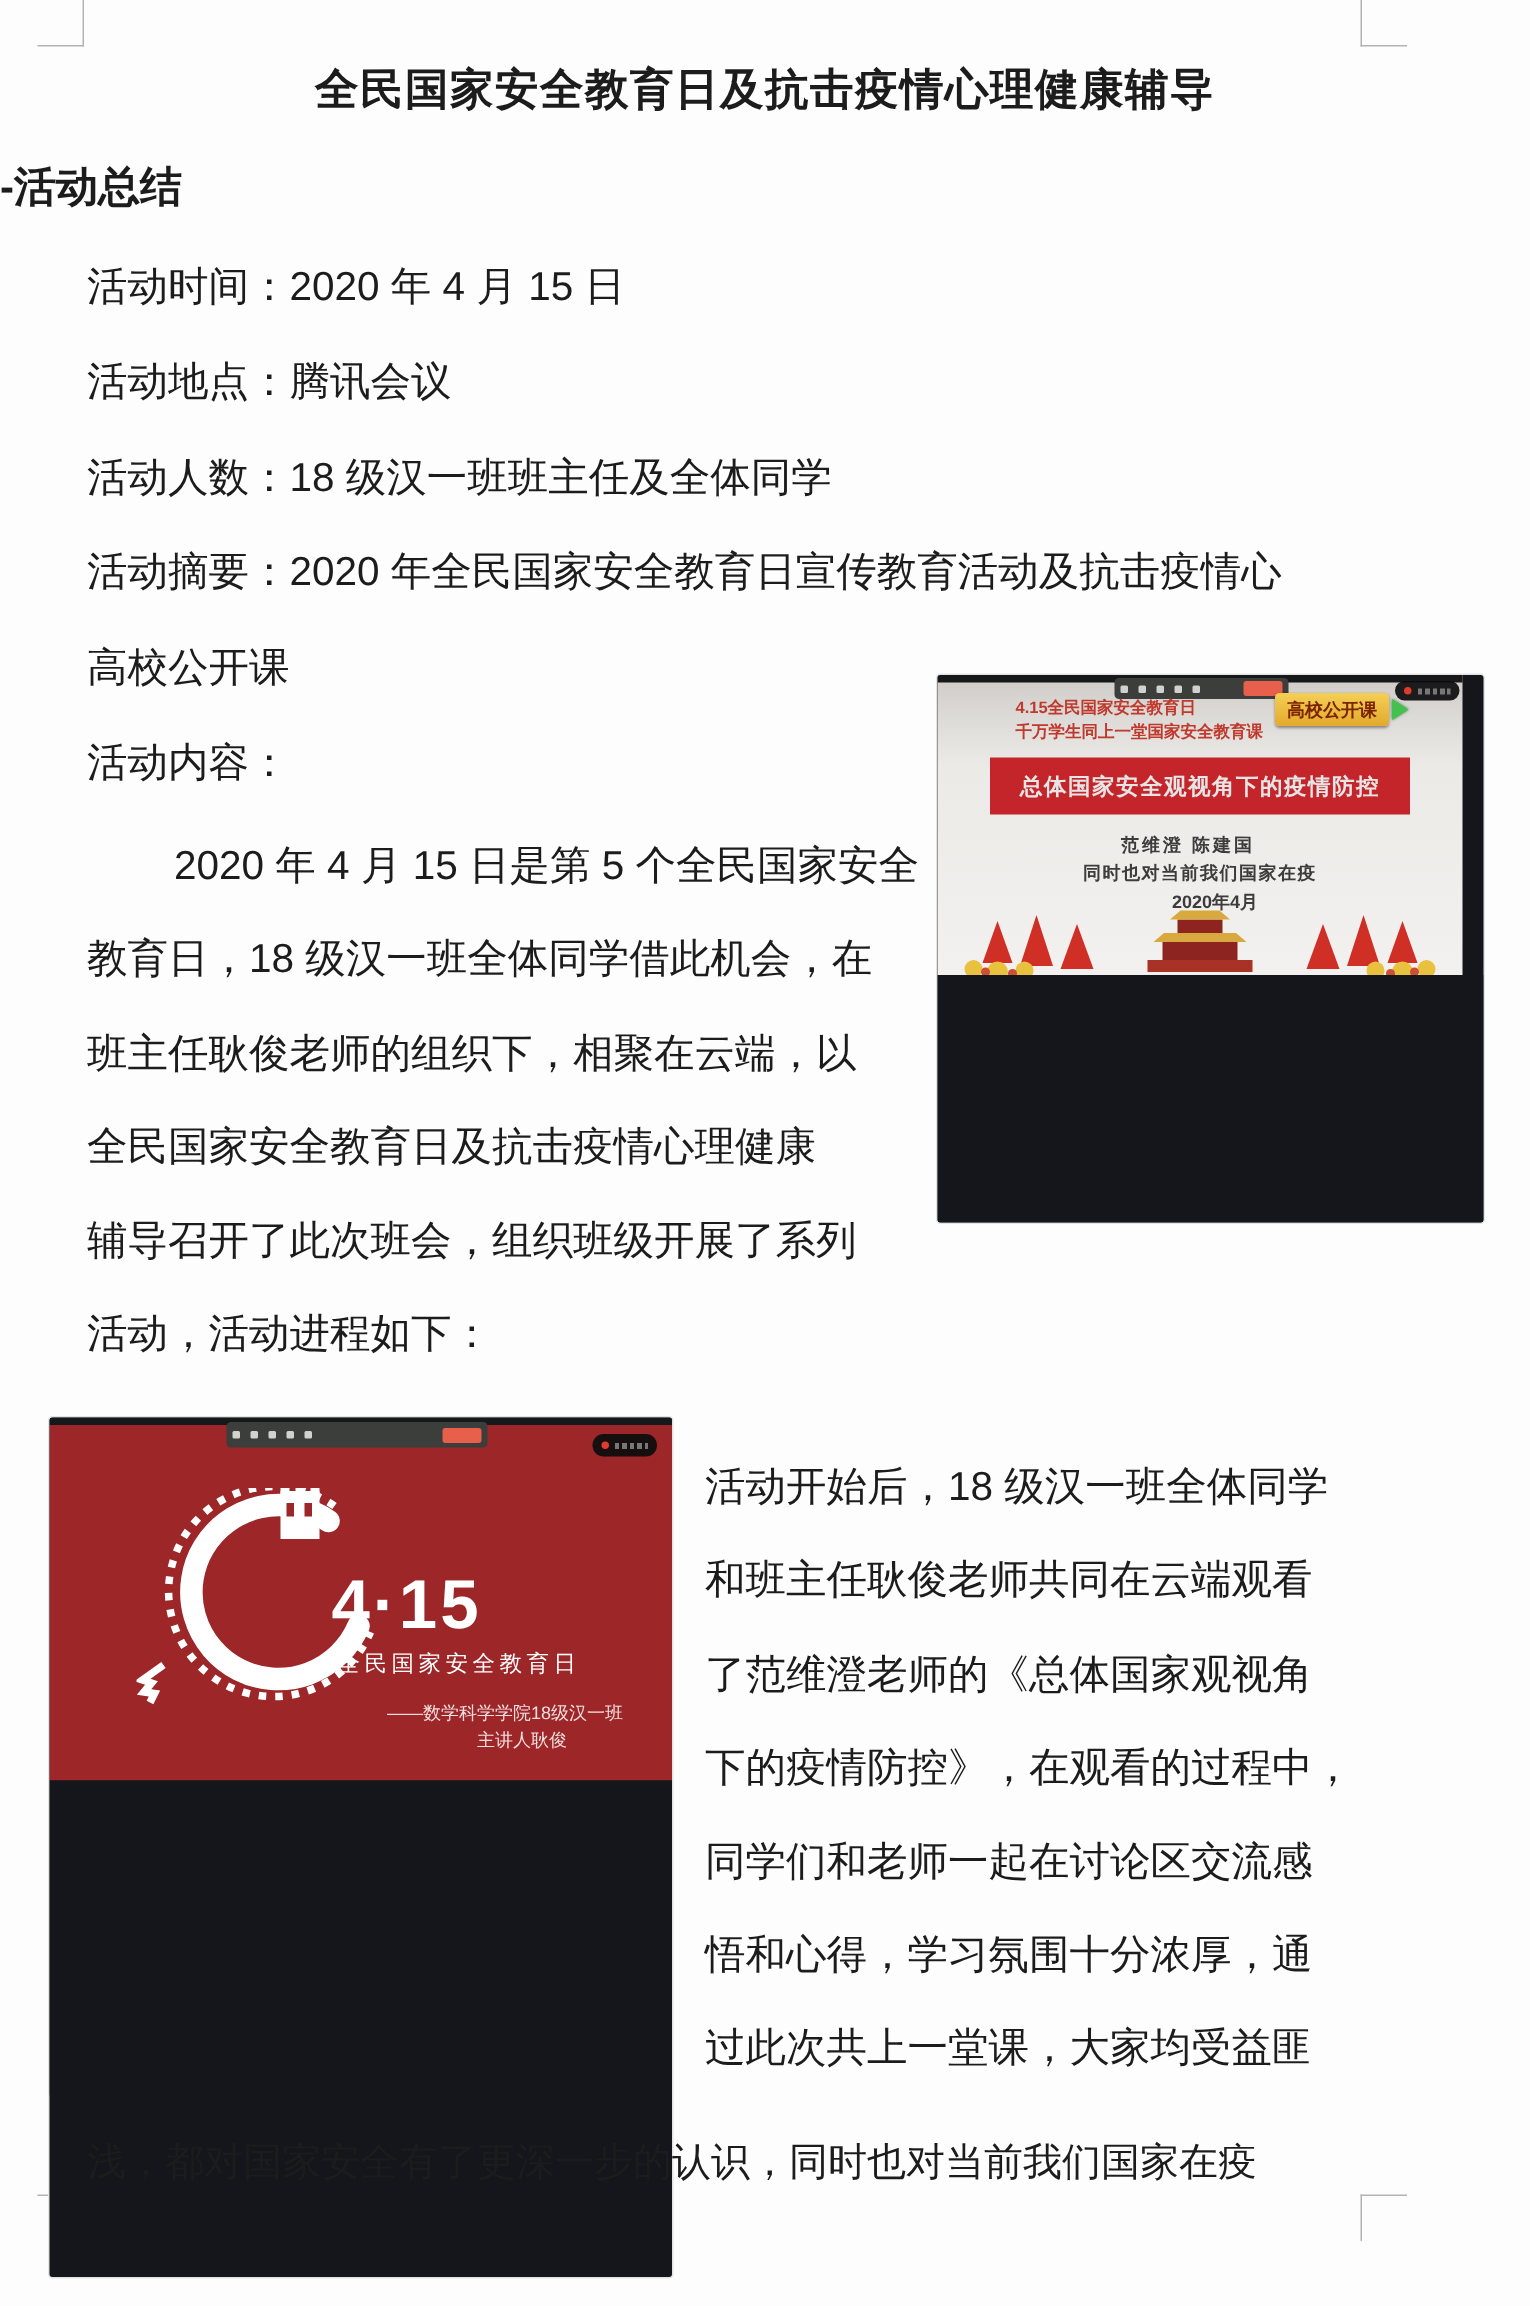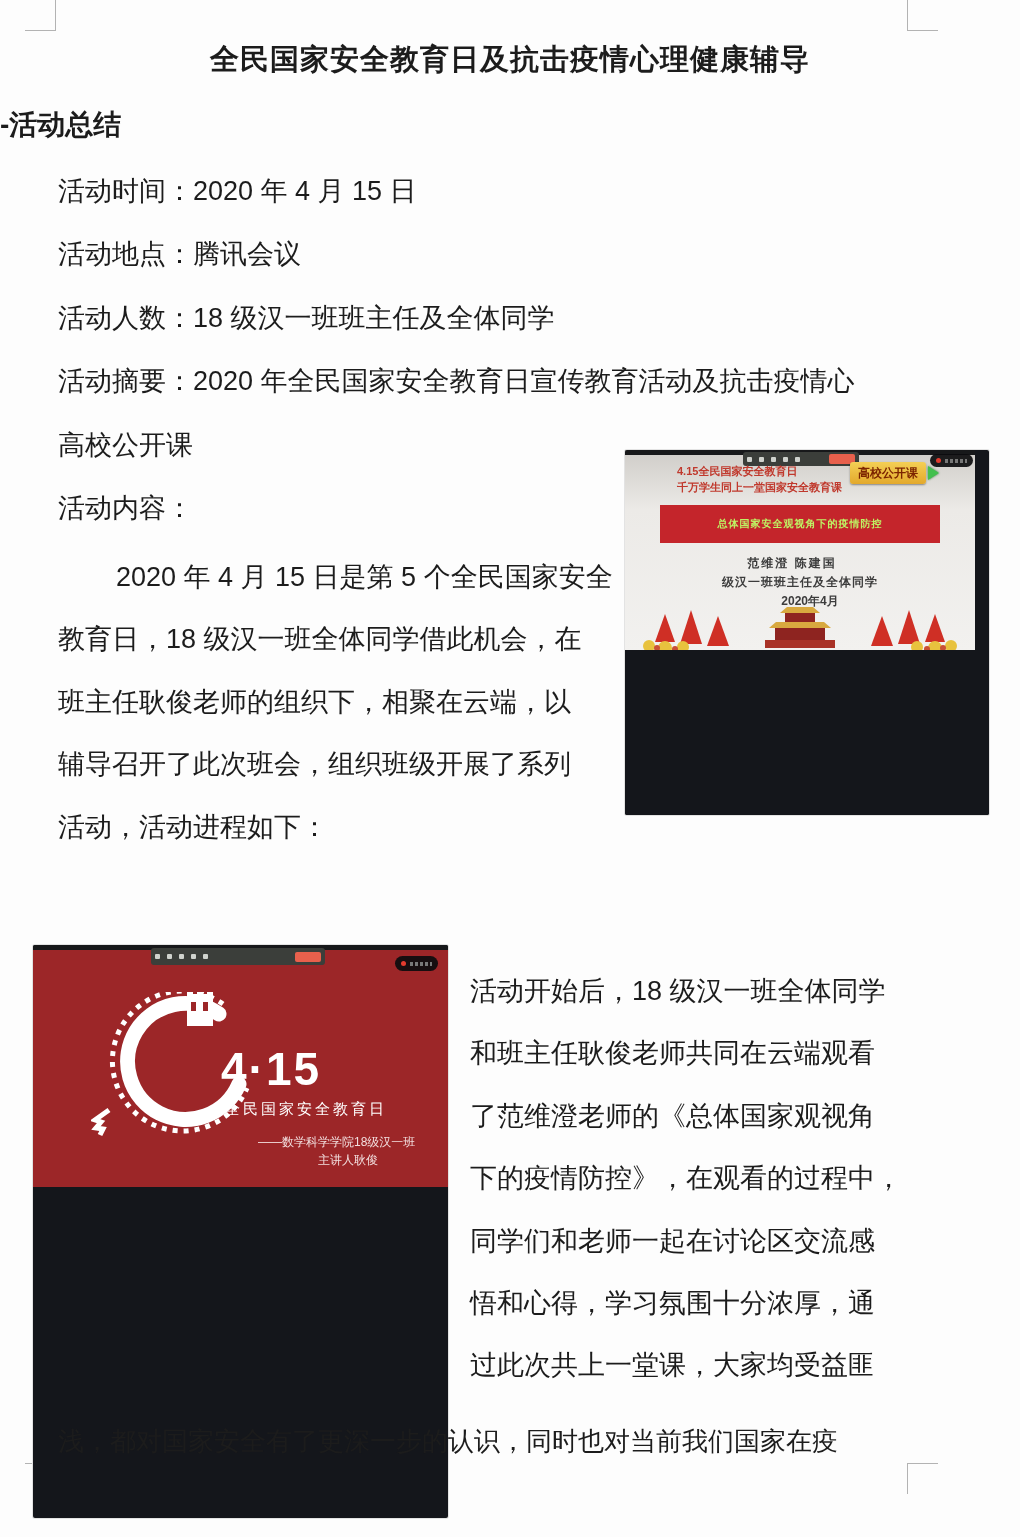--- a/index.html
+++ b/index.html
@@ -41,22 +41,22 @@
   
   .m1{left:625px;top:450px;width:350px;height:365px;background:#14161b;padding-left:14px;}
   .m1 .slide{position:absolute;left:0;top:0;width:350px;height:200px;
              background:linear-gradient(180deg,#cfccc8 0%,#eceae7 30%,#f2f1ef 100%);}
   .m1 .redline{position:absolute;left:52px;color:#c0392d;font-weight:bold;font-size:11px;white-space:nowrap;}
   .m1 .badge{position:absolute;left:225px;top:12px;width:76px;height:22px;background:linear-gradient(180deg,#f4cf55,#e3a92c);
              border-radius:3px;color:#7c2400;font-size:12px;font-weight:bold;display:flex;align-items:center;
              justify-content:center;box-shadow:0 1px 2px rgba(0,0,0,.4);}
   .m1 .play{position:absolute;left:303px;top:16px;width:0;height:0;border-left:11px solid #43c04e;
             border-top:7px solid transparent;border-bottom:7px solid transparent;filter:drop-shadow(0 0 1px #2f7d36);}
-  .m1 .banner{position:absolute;left:35px;top:55px;width:280px;height:38px;background:#c4252b;color:#bef264;
-              font-size:10px;font-weight:bold;display:flex;align-items:center;justify-content:center;
+  .m1 .banner{position:absolute;left:35px;top:55px;width:280px;height:38px;background:#c4252b;color:#e5e5e5;
+              font-size:15px;font-weight:bold;display:flex;align-items:center;justify-content:center;
               letter-spacing:1px;}
   .m1 .speakers{position:absolute;left:0;top:105px;width:334px;text-align:center;font-size:12px;
                 font-weight:bold;color:#3c3c3c;letter-spacing:2px;}
   .m1 .org{position:absolute;left:0;top:124px;width:350px;text-align:center;font-size:12px;
            font-weight:bold;color:#3c3c3c;letter-spacing:1px;}
   .m1 .sdate{position:absolute;left:0;top:143px;width:370px;text-align:center;font-size:12px;
            font-weight:bold;color:#3c3c3c;}
   .m1 .darkzone{top:200px;height:165px;}
 
   
@@ -94,20 +94,21 @@
     <div class="line">活动人数：18 级汉一班班主任及全体同学</div>
     <div class="line">活动摘要：2020 年全民国家安全教育日宣传教育活动及抗击疫情心</div>
     <div class="line">高校公开课</div>
     <div class="line">活动内容：</div>
   </div>
 
   <div class="para1">
     <div class="line">2020 年 4 月 15 日是第 5 个全民国家安全</div>
     <div class="line">教育日，18 级汉一班全体同学借此机会，在</div>
     <div class="line">班主任耿俊老师的组织下，相聚在云端，以</div>
+    <div class="line">全民国家安全教育日及抗击疫情心理健康</div>
     <div class="line">辅导召开了此次班会，组织班级开展了系列</div>
     <div class="line">活动，活动进程如下：</div>
   </div>
 
   <div class="shot m1">
     <div class="slide">
       <div class="bezel"></div>
       <div class="mtoolbar" style="left:118px;top:2px;width:108px;height:14px;">
         <span class="dots">
             <i></i>
@@ -121,21 +122,21 @@
       <div class="redline" style="top:14px;">4.15全民国家安全教育日</div>
       <div class="redline" style="top:30px;">千万学生同上一堂国家安全教育课</div>
       <div class="badge">高校公开课</div>
       <div class="play"></div>
       <div class="statuspill" style="right:2px;top:4px;height:13px;">
         <span class="reddot"></span>
         <span class="bars"></span>
       </div>
       <div class="banner">总体国家安全观视角下的疫情防控</div>
       <div class="speakers">范维澄  陈建国</div>
-      <div class="org">级汉一班班主任及全体同学</div>
+      <div class="org">同时也对当前我们国家在疫</div>
       <div class="sdate">2020年4月</div>
       <svg width="330" height="48" style="position:absolute;left:10px;top:152px;" viewBox="0 0 330 48">
         <g fill="#cf2f25">
           <polygon points="20,40 30,12 40,40"></polygon>
             <polygon points="45,42 56,8 67,42"></polygon>
           <polygon points="72,44 83,14 94,44"></polygon>
             <polygon points="236,44 247,14 258,44"></polygon>
           <polygon points="263,42 274,8 285,42"></polygon>
             <polygon points="290,40 300,12 310,40"></polygon>
         </g>

